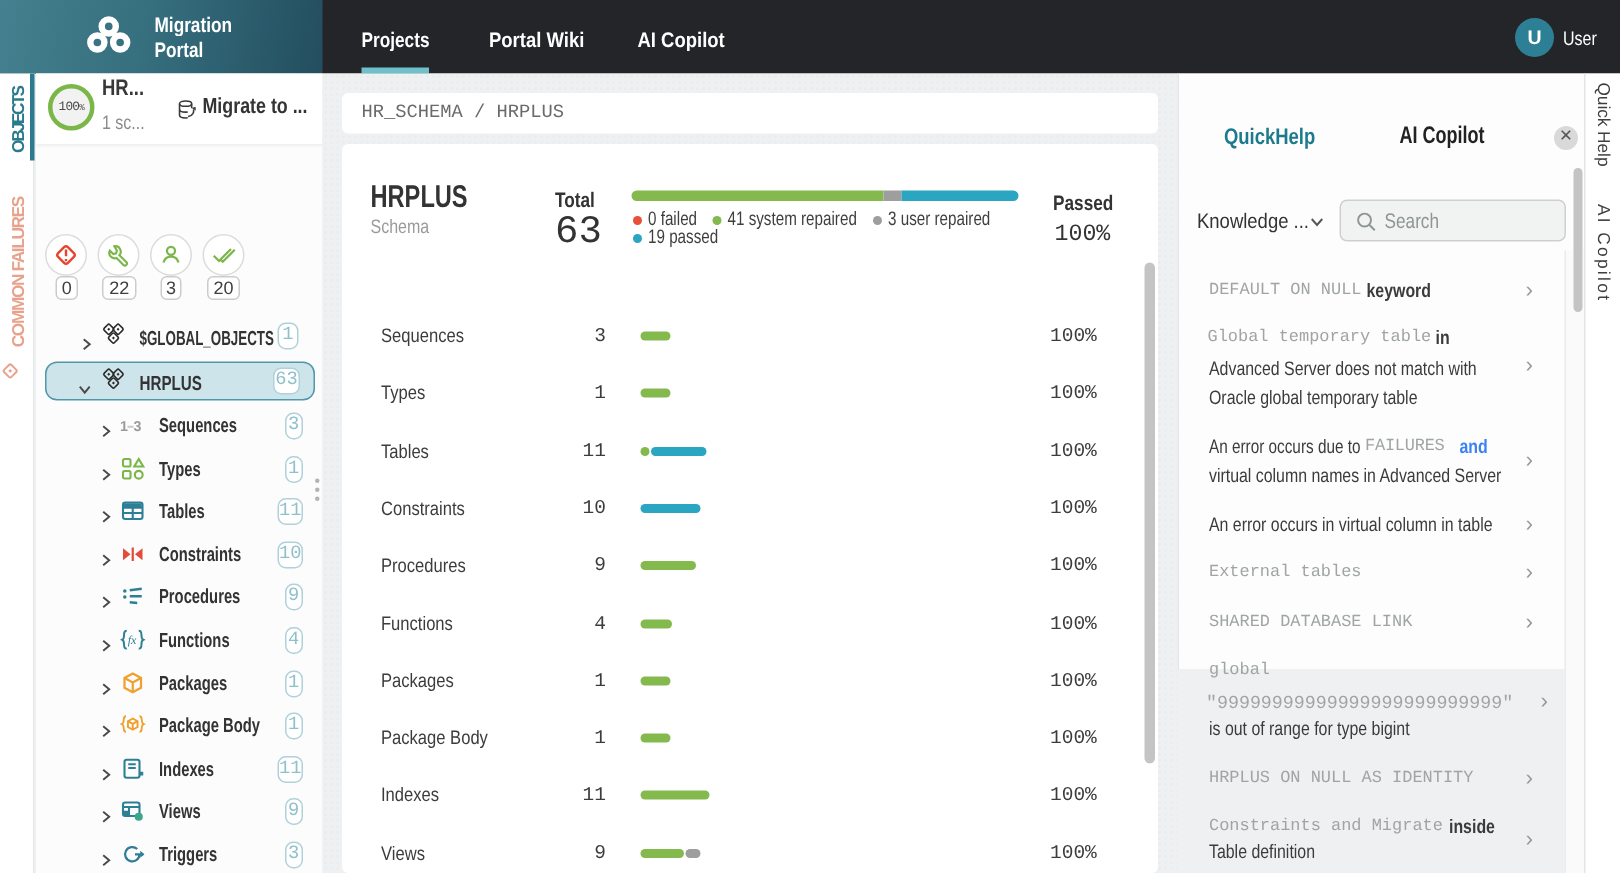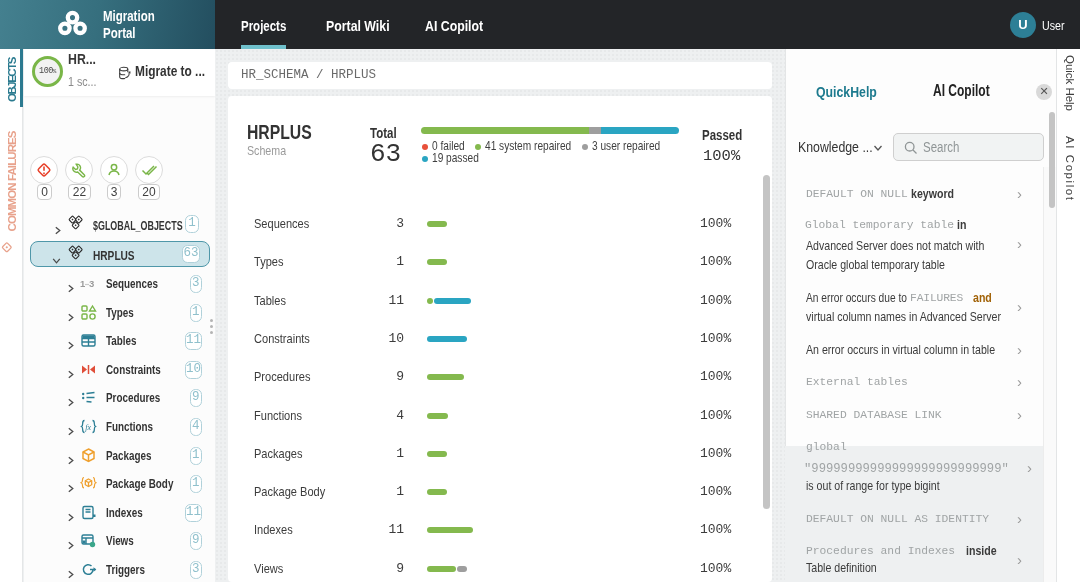--- a/index.html
+++ b/index.html
@@ -393,36 +393,36 @@
       <div class="abs nw" style="left:20px;top:136px;height:18px;line-height:18px;font-family:'Liberation Mono',monospace;color:#a0a4a5;font-size:11.3px;">DEFAULT ON NULL</div>
       <div class="abs nw" style="left:125px;top:136px;height:18px;line-height:18px;font-size:13px;color:#3b3b3b;font-weight:bold;"><span class="sx" style="transform:scaleX(0.815)">keyword</span></div>
       <div class="abs" style="left:231px;top:135px;color:#9a9a9a;font-size:15px;line-height:20px">›</div>
       <div class="abs nw" style="left:19px;top:167px;height:18px;line-height:18px;font-family:'Liberation Mono',monospace;color:#a0a4a5;font-size:11.3px;">Global temporary table</div>
       <div class="abs nw" style="left:171px;top:167px;height:18px;line-height:18px;font-size:13px;color:#3b3b3b;font-weight:bold;"><span class="sx" style="transform:scaleX(0.815)">in</span></div>
       <div class="abs nw" style="left:20px;top:187.5px;height:18px;line-height:18px;font-size:13px;color:#3b3b3b;"><span class="sx" style="transform:scaleX(0.815)">Advanced Server does not match with</span></div>
       <div class="abs nw" style="left:20px;top:207.4px;height:18px;line-height:18px;font-size:13px;color:#3b3b3b;"><span class="sx" style="transform:scaleX(0.815)">Oracle global temporary table</span></div>
       <div class="abs" style="left:231px;top:184.6px;color:#9a9a9a;font-size:15px;line-height:20px">›</div>
       <div class="abs nw" style="left:20px;top:240px;height:18px;line-height:18px;font-size:13px;color:#3b3b3b;"><span class="sx" style="transform:scaleX(0.785)">An error occurs due to</span></div>
       <div class="abs nw" style="left:124px;top:240px;height:18px;line-height:18px;font-family:'Liberation Mono',monospace;color:#a0a4a5;font-size:11.3px;letter-spacing:-.15px;">FAILURES</div>
-      <div class="abs nw" style="left:187px;top:240px;height:18px;line-height:18px;font-size:13px;color:#a16207;font-weight:bold;"><span class="sx" style="transform:scaleX(0.815)">and</span></div>
+      <div class="abs nw" style="left:187px;top:240px;height:18px;line-height:18px;font-size:13px;color:#3b82f6;font-weight:bold;"><span class="sx" style="transform:scaleX(0.815)">and</span></div>
       <div class="abs nw" style="left:20px;top:258.6px;height:18px;line-height:18px;font-size:13px;color:#3b3b3b;"><span class="sx" style="transform:scaleX(0.815)">virtual column names in Advanced Server</span></div>
       <div class="abs" style="left:231px;top:248px;color:#9a9a9a;font-size:15px;line-height:20px">›</div>
       <div class="abs nw" style="left:20px;top:291.7px;height:18px;line-height:18px;font-size:13px;color:#3b3b3b;"><span class="sx" style="transform:scaleX(0.815)">An error occurs in virtual column in table</span></div>
       <div class="abs" style="left:231px;top:290.7px;color:#9a9a9a;font-size:15px;line-height:20px">›</div>
       <div class="abs nw" style="left:20px;top:323.6px;height:18px;line-height:18px;font-family:'Liberation Mono',monospace;color:#a0a4a5;font-size:11.3px;">External tables</div>
       <div class="abs" style="left:231px;top:322.6px;color:#9a9a9a;font-size:15px;line-height:20px">›</div>
       <div class="abs nw" style="left:20px;top:356.5px;height:18px;line-height:18px;font-family:'Liberation Mono',monospace;color:#a0a4a5;font-size:11.3px;">SHARED DATABASE LINK</div>
       <div class="abs" style="left:231px;top:355.5px;color:#9a9a9a;font-size:15px;line-height:20px">›</div>
       <div class="abs nw" style="left:20px;top:389px;height:18px;line-height:18px;font-family:'Liberation Mono',monospace;color:#a0a4a5;font-size:11.3px;">global</div>
       <div class="abs nw" style="left:18px;top:410.5px;height:18px;line-height:18px;font-family:'Liberation Mono',monospace;color:#a0a4a5;font-size:11.3px;font-size:12.2px;">"99999999999999999999999999"</div>
       <div class="abs nw" style="left:20px;top:428px;height:18px;line-height:18px;font-size:13px;color:#3b3b3b;"><span class="sx" style="transform:scaleX(0.815)">is out of range for type bigint</span></div>
       <div class="abs" style="left:241px;top:408.5px;color:#9a9a9a;font-size:15px;line-height:20px">›</div>
-      <div class="abs nw" style="left:20px;top:461.4px;height:18px;line-height:18px;font-family:'Liberation Mono',monospace;color:#a0a4a5;font-size:11.3px;">DEFAULT ON NULL AS IDENTITY</div>
+      <div class="abs nw" style="left:20px;top:461.4px;height:18px;line-height:18px;font-family:'Liberation Mono',monospace;color:#a0a4a5;font-size:11.3px;">HRPLUS ON NULL AS IDENTITY</div>
       <div class="abs" style="left:231px;top:460.4px;color:#9a9a9a;font-size:15px;line-height:20px">›</div>
-      <div class="abs nw" style="left:20px;top:493.3px;height:18px;line-height:18px;font-family:'Liberation Mono',monospace;color:#a0a4a5;font-size:11.3px;">Procedures and Indexes</div>
+      <div class="abs nw" style="left:20px;top:493.3px;height:18px;line-height:18px;font-family:'Liberation Mono',monospace;color:#a0a4a5;font-size:11.3px;">Constraints and Migrate</div>
       <div class="abs nw" style="left:179.6px;top:493.3px;height:18px;line-height:18px;font-size:13px;color:#3b3b3b;font-weight:bold;"><span class="sx" style="transform:scaleX(0.815)">inside</span></div>
       <div class="abs nw" style="left:20px;top:509.70000000000005px;height:18px;line-height:18px;font-size:13px;color:#3b3b3b;"><span class="sx" style="transform:scaleX(0.815)">Table definition</span></div>
       <div class="abs" style="left:231px;top:501px;color:#9a9a9a;font-size:15px;line-height:20px">›</div>
     </div>
 
   <div class="abs" style="left:257px;top:118px;width:14px;height:415px;background:#fafafa;border-left:1px solid #ececec"></div>
   <div class="abs" style="left:263px;top:63px;width:6px;height:96px;background:#c4c4c4;border-radius:3px"></div>
 </div>
 <div id="rstrip"></div>
 <svg class="abs" style="left:1056px;top:49px" width="24" height="533">

